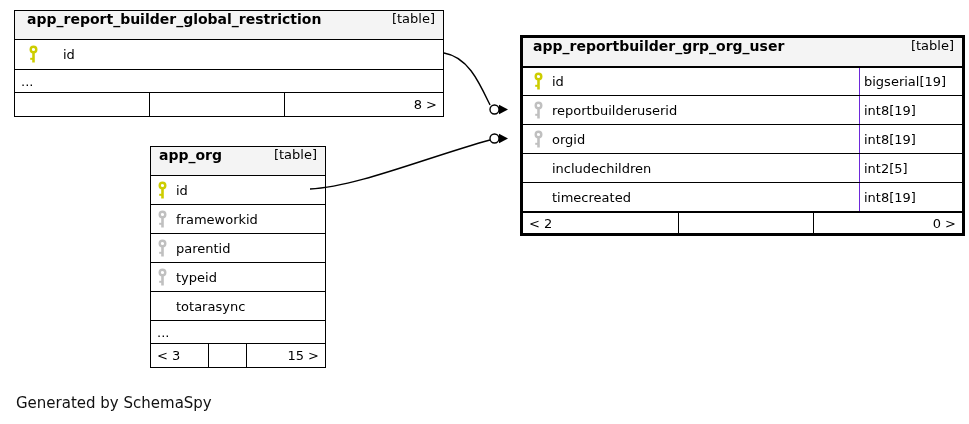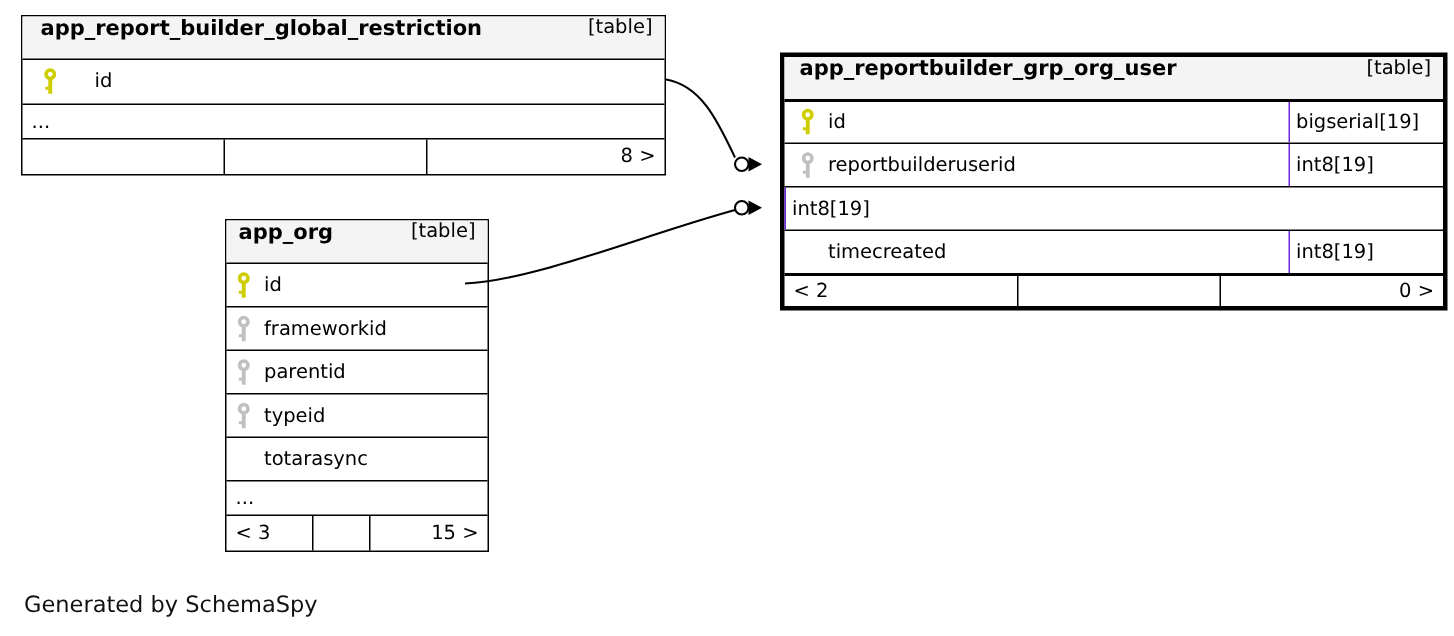--- a/index.html
+++ b/index.html
@@ -164,21 +164,38 @@
             <circle cx="5.5" cy="4.5" r="2.8" fill="none" stroke="#c0c0c0" stroke-width="2.4"></circle>
             <line x1="5.5" y1="7.4" x2="5.5" y2="17.5" stroke="#c0c0c0" stroke-width="2.6"></line>
             <line x1="5.5" y1="13.8" x2="2.2" y2="13.8" stroke="#c0c0c0" stroke-width="2"></line>
           </svg>
         </span>
         <span class="col-name">reportbuilderuserid</span>
       </div>
       <span class="col-type">int8[19]</span>
     </div>
     <div class="t-row">
+      <div class="row-main">
+        <span class="row-icon">
+          <svg class="key-svg" width="11" height="19" viewBox="0 0 11 19">
+            <circle cx="5.5" cy="4.5" r="2.8" fill="none" stroke="#c0c0c0" stroke-width="2.4"></circle>
+            <line x1="5.5" y1="7.4" x2="5.5" y2="17.5" stroke="#c0c0c0" stroke-width="2.6"></line>
+            <line x1="5.5" y1="13.8" x2="2.2" y2="13.8" stroke="#c0c0c0" stroke-width="2"></line>
+          </svg>
+        </span>
+        <span class="col-name">orgid</span>
+      </div>
       <span class="col-type">int8[19]</span>
+    </div>
+    <div class="t-row">
+      <div class="row-main">
+        <span class="row-icon"></span>
+        <span class="col-name">includechildren</span>
+      </div>
+      <span class="col-type">int2[5]</span>
     </div>
     <div class="t-row">
       <div class="row-main">
         <span class="row-icon"></span>
         <span class="col-name">timecreated</span>
       </div>
       <span class="col-type">int8[19]</span>
     </div>
     <div class="t-footer" style="border-top-width:2px;">
       <span class="f-cell" style="flex:0 0 155px;">&lt; 2</span>

